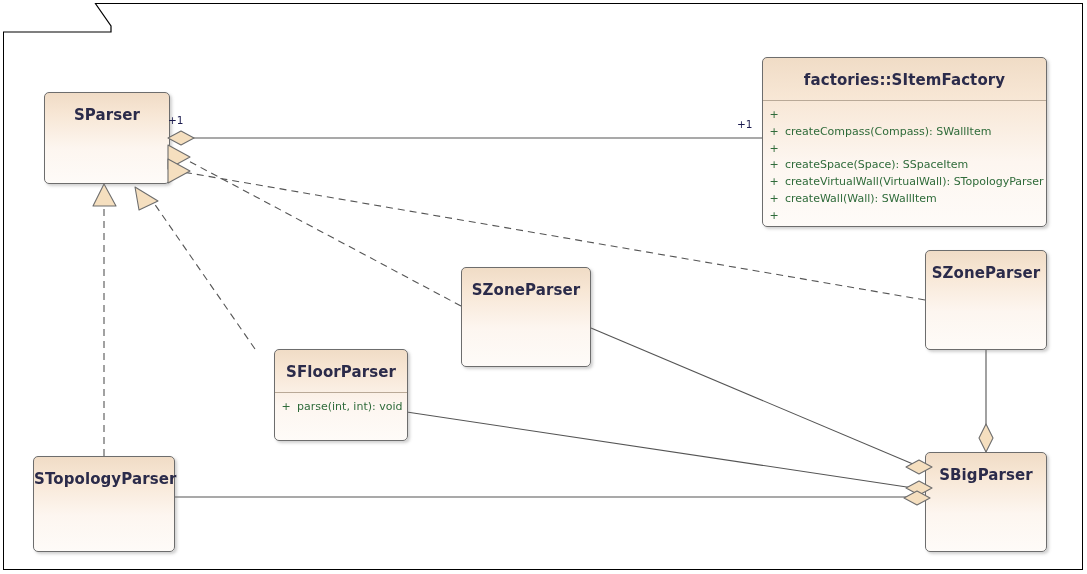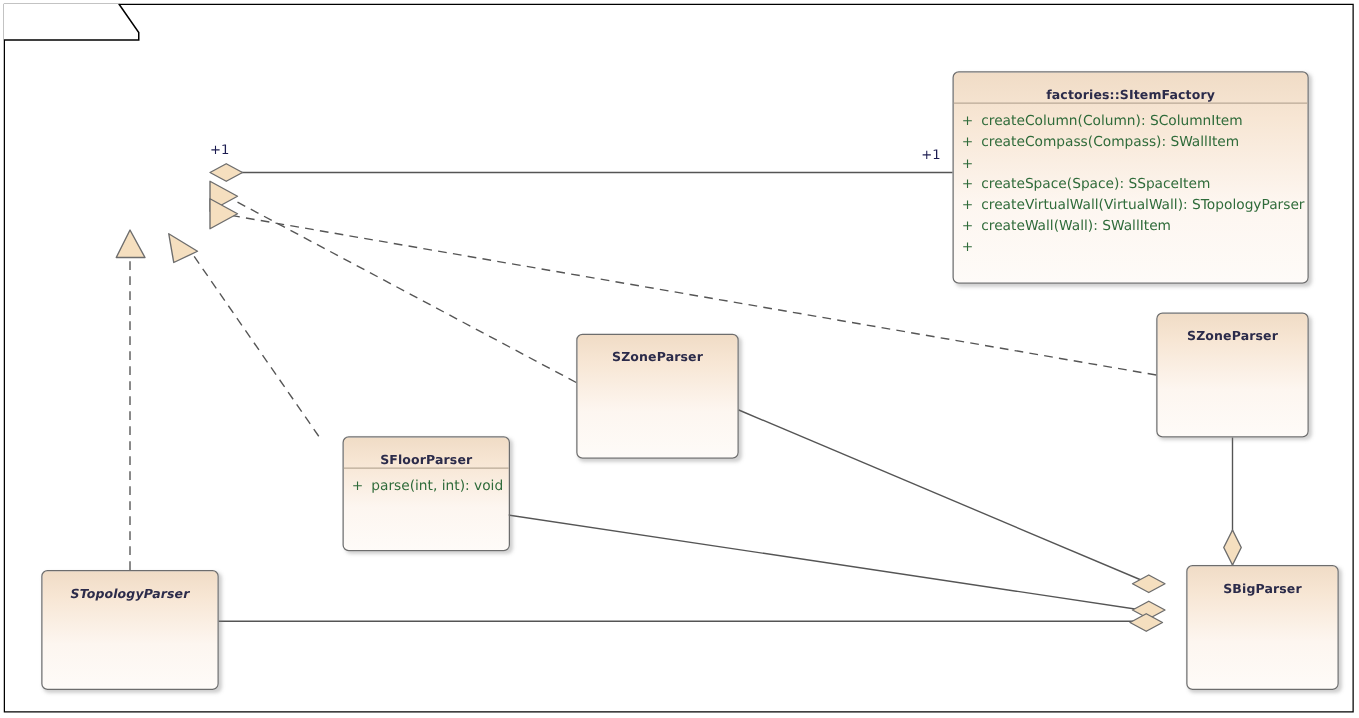--- a/index.html
+++ b/index.html
@@ -50,24 +50,25 @@
     position: absolute;
     box-sizing: border-box;
     border: 1px solid #6d6d6d;
     border-radius: 5px;
     background: linear-gradient(to bottom, #f0dcc6 0%, #f7e6d4 22%, #fdf6f0 62%, #fefbf8 100%);
     box-shadow: 2px 2px 3px rgba(120,120,120,0.35);
     z-index: 3;
   }
   .uml-title {
     text-align: center;
-    font-size: 10px;
+    font-size: 15px;
     font-weight: bold;
     color: #2b2b4a;
     padding-top: 13px;
+    padding-bottom: 11px;
     white-space: nowrap;
     letter-spacing: 0.1px;
   }
   .uml-class.has-compartment .uml-title {
     border-bottom: 1px solid #b9a997;
   }
   .uml-members {
     padding-top: 6px;
     padding-bottom: 4px;
   }
@@ -145,27 +146,29 @@
       <line x1="591" y1="328" x2="920" y2="467"></line>
 
       <line x1="360" y1="405" x2="920" y2="489"></line>
 
       <line x1="175" y1="497" x2="920" y2="497"></line>
 
       <line x1="986" y1="350" x2="986" y2="452"></line>
     </g>
   </svg>
 
+  <div class="uml-class" style="left:44px; top:92px; width:126px; height:92px;">
+    <div class="uml-title">SParser</div>
+  </div>
 
   <div class="uml-class has-compartment" style="left:762px; top:57px; width:285px; height:170px;">
     <div class="uml-title">factories::SItemFactory</div>
     <div class="uml-members">
       <div class="uml-member">
         <span class="uml-member-vis">+</span>
-        <span class="uml-member-sig">createColumn(Column): SColumnItem</span>
       </div>
       <div class="uml-member">
         <span class="uml-member-vis">+</span>
         <span class="uml-member-sig">createCompass(Compass): SWallItem</span>
       </div>
       <div class="uml-member">
         <span class="uml-member-vis">+</span>
       </div>
       <div class="uml-member">
         <span class="uml-member-vis">+</span>
@@ -196,25 +199,25 @@
   <div class="uml-class has-compartment" style="left:226px; top:349px; width:134px; height:92px;margin-left:48px;">
     <div class="uml-title">SFloorParser</div>
     <div class="uml-members">
       <div class="uml-member">
         <span class="uml-member-vis">+</span>
         <span class="uml-member-sig">parse(int, int): void</span>
       </div>
     </div>
   </div>
 
-  <div class="uml-class" style="left:33px; top:456px; width:142px; height:96px;font-style:italic;">
+  <div class="uml-class" style="left:33px; top:456px; width:142px; height:96px;">
     <div class="uml-title">STopologyParser</div>
   </div>
 
-  <div class="uml-class" style="left:925px; top:452px; width:122px; height:100px;margin-left:24px;">
+  <div class="uml-class" style="left:925px; top:452px; width:122px; height:100px;">
     <div class="uml-title">SBigParser</div>
   </div>
 
   <svg id="decoration-layer">
     <g fill="#f5dfbf" stroke="#6d6d6d" stroke-width="1.1" stroke-linejoin="round">
 
       <polygon points="168,138 181,131 194,138 181,145"></polygon>
 
       <polygon points="168,145 168,169 190,157"></polygon>
 

